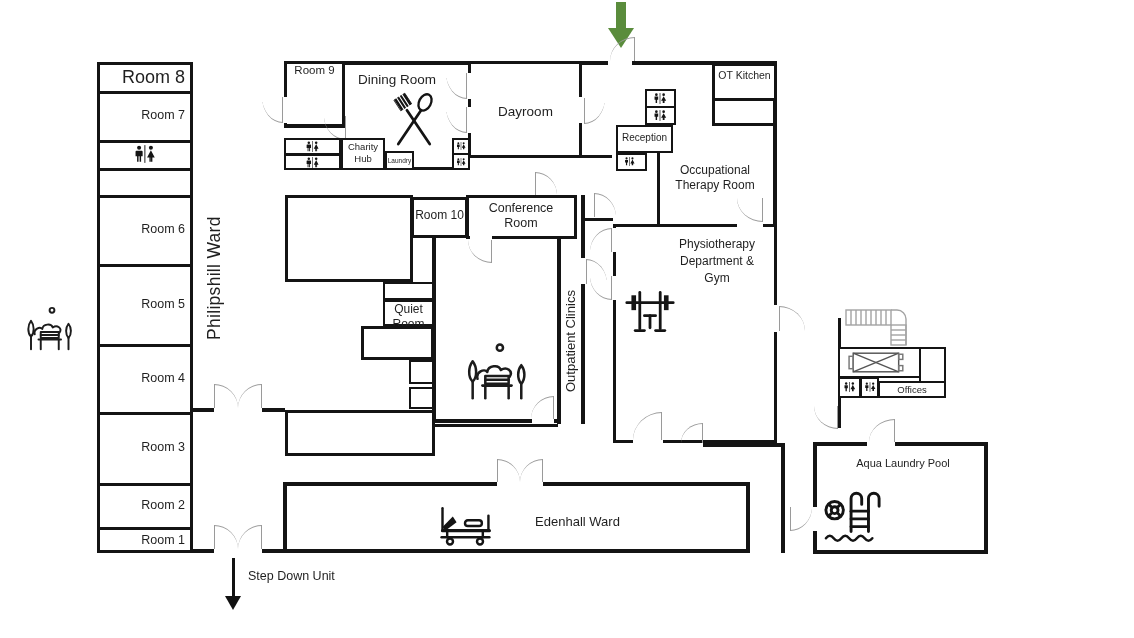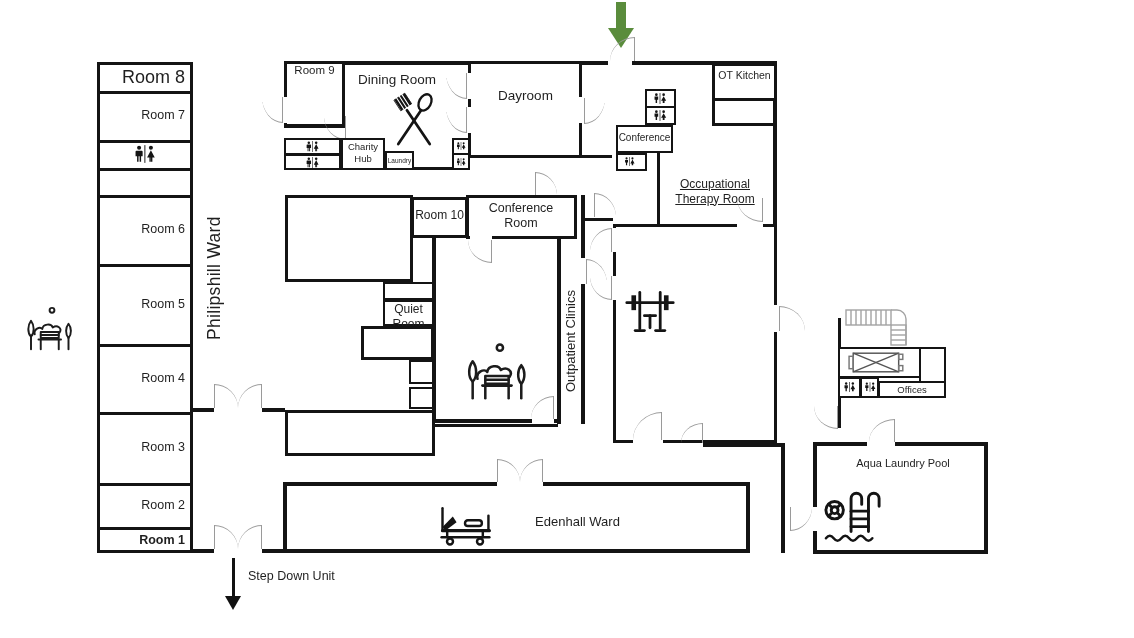--- a/index.html
+++ b/index.html
@@ -47,21 +47,21 @@
   <div class="wall" style="left:99px;top:483px;width:92px;height:3px;"></div>
   <div class="wall" style="left:99px;top:527px;width:92px;height:3px;"></div>
 
   <div class="lbl right" style="left:100px;top:59px;width:85px;font-size:18px;margin-top:8px;">Room 8</div>
   <div class="lbl right" style="left:100px;top:108px;width:85px;font-size:12.5px;">Room 7</div>
   <div class="lbl right" style="left:100px;top:222px;width:85px;font-size:12.5px;">Room 6</div>
   <div class="lbl right" style="left:100px;top:297px;width:85px;font-size:12.5px;">Room 5</div>
   <div class="lbl right" style="left:100px;top:371px;width:85px;font-size:12.5px;">Room 4</div>
   <div class="lbl right" style="left:100px;top:440px;width:85px;font-size:12.5px;">Room 3</div>
   <div class="lbl right" style="left:100px;top:498px;width:85px;font-size:12.5px;">Room 2</div>
-  <div class="lbl right" style="left:100px;top:533px;width:85px;font-size:12.5px;font-weight:bold;">Room 1</div>
+  <div class="lbl right" style="left:100px;top:533px;width:85px;font-size:12.5px;">Room 1</div>
 
   <div class="abs" style="left:132px;top:145px;width:26px;height:18px;">
     <svg viewBox="0 0 44 30" width="26" height="18">
         <g fill="#141414">
       <circle cx="12" cy="4.5" r="3.4"></circle>
           <path d="M7.5 9.5h9a1.5 1.5 0 0 1 1.5 1.5v8h-2.6v9h-2.5v-9h-1.8v9H8.6v-9H6v-8a1.5 1.5 0 0 1 1.5-1.5z"></path>
       <rect x="21" y="0" width="1.6" height="30"></rect>
       <circle cx="32" cy="4.5" r="3.4"></circle>
           <path d="M32 8.5l6.5 12.5h-4v7h-2.3v-7h-.4v7h-2.3v-7h-4z"></path>
     </g>
@@ -181,21 +181,21 @@
       </svg>
   </div>
 
   <div class="room b35" style="left:468px;top:61px;width:114px;height:97px;"></div>
   <div class="gap" style="left:466px;top:73px;width:7px;height:26px;"></div>
   <div class="gap" style="left:466px;top:107px;width:7px;height:26px;"></div>
   <div class="door arc-bl" style="left:446px;top:73px;width:21px;height:26px;"></div>
   <div class="door arc-bl" style="left:446px;top:107px;width:21px;height:26px;"></div>
   <div class="gap" style="left:577px;top:97px;width:7px;height:26px;"></div>
   <div class="door arc-br" style="left:584px;top:98px;width:21px;height:26px;"></div>
-  <div class="lbl" style="left:488px;top:88px;width:75px;font-size:13.5px;">Dayroom</div>
+  <div class="lbl" style="left:488px;top:104px;width:75px;font-size:13.5px;">Dayroom</div>
   <div class="wall" style="left:582px;top:155px;width:30px;height:3px;"></div>
 
   <div class="arrow-shaft" style="left:616px;top:2px;width:10px;height:26px;"></div>
   <div class="arrow-head" style="left:608px;top:28px;"></div>
   <div class="door arc-tl" style="left:610px;top:37px;width:25px;height:24px;"></div>
 
   <div class="room" style="left:712px;top:63px;width:65px;height:38px;"></div>
   <div class="lbl" style="left:716px;top:69px;width:57px;font-size:10.5px;">OT Kitchen</div>
   <div class="wall" style="left:712px;top:100px;width:3px;height:25px;"></div>
   <div class="wall" style="left:712px;top:123px;width:65px;height:3px;"></div>
@@ -218,37 +218,37 @@
         <g fill="#141414">
           <circle cx="12" cy="4.5" r="3.6"></circle>
           <path d="M7 9.5h10v9h-3v9h-4v-9H7z"></path>
           <rect x="21" y="0" width="2" height="30"></rect>
           <circle cx="32" cy="4.5" r="3.6"></circle>
           <path d="M32 8.5l7 13h-4.5v6h-5v-6H25z"></path>
         </g>
       </svg>
   </div>
   <div class="room b25" style="left:616px;top:125px;width:57px;height:28px;"></div>
-  <div class="lbl" style="left:618px;top:132px;width:53px;font-size:10px;">Conference</div>
+  <div class="lbl" style="left:618px;top:132px;width:53px;font-size:10px;">Reception</div>
   <div class="room b2" style="left:616px;top:153px;width:31px;height:18px;"></div>
   <div class="abs" style="left:623px;top:157px;">
     <svg viewBox="0 0 44 30" width="13" height="9">
         <g fill="#141414">
           <circle cx="12" cy="4.5" r="3.6"></circle>
           <path d="M7 9.5h10v9h-3v9h-4v-9H7z"></path>
           <rect x="21" y="0" width="2" height="30"></rect>
           <circle cx="32" cy="4.5" r="3.6"></circle>
           <path d="M32 8.5l7 13h-4.5v6h-5v-6H25z"></path>
         </g>
       </svg>
   </div>
   <div class="door arc-tr" style="left:594px;top:193px;width:22px;height:24px;"></div>
 
   <div class="wall" style="left:657px;top:153px;width:3px;height:71px;"></div>
-  <div class="lbl" style="left:660px;top:177px;width:110px;font-size:12px;text-decoration:underline;">Occupational Therapy Room</div>
+  <div class="lbl" style="left:660px;top:163px;width:110px;font-size:12px;">Occupational Therapy Room</div>
   <div class="door arc-bl" style="left:737px;top:198px;width:26px;height:24px;"></div>
 
   <div class="room" style="left:285px;top:195px;width:128px;height:87px;"></div>
   <div class="room" style="left:411px;top:197px;width:57px;height:41px;"></div>
   <div class="lbl" style="left:413px;top:208px;width:53px;font-size:12px;">Room 10</div>
   <div class="room b35" style="left:466px;top:195px;width:111px;height:44px;"></div>
   <div class="lbl" style="left:481px;top:201px;width:80px;font-size:12.5px;">Conference Room</div>
   <div class="gap" style="left:470px;top:235px;width:22px;height:6px;"></div>
   <div class="door arc-bl" style="left:468px;top:240px;width:24px;height:23px;"></div>
   <div class="door arc-tr" style="left:535px;top:172px;width:22px;height:23px;"></div>
@@ -291,20 +291,21 @@
   <div class="room b35" style="left:613px;top:224px;width:164px;height:219px;"></div>
   <div class="gap" style="left:611px;top:228px;width:7px;height:24px;"></div>
   <div class="gap" style="left:611px;top:276px;width:7px;height:24px;"></div>
   <div class="door arc-tl" style="left:590px;top:228px;width:22px;height:24px;"></div>
   <div class="door arc-bl" style="left:590px;top:276px;width:22px;height:24px;"></div>
   <div class="gap" style="left:737px;top:222px;width:26px;height:6px;"></div>
   <div class="gap" style="left:633px;top:438px;width:30px;height:7px;"></div>
   <div class="door arc-tl" style="left:633px;top:412px;width:29px;height:28px;"></div>
   <div class="gap" style="left:772px;top:305px;width:7px;height:27px;"></div>
   <div class="door arc-tr" style="left:779px;top:306px;width:26px;height:25px;"></div>
+  <div class="lbl" style="left:672px;top:236px;width:90px;font-size:12px;line-height:1.4;">Physiotherapy Department &amp; Gym</div>
   <div class="abs" style="left:624px;top:286px;">
     <svg viewBox="0 0 56 56" width="52" height="52" fill="none" stroke="#141414" stroke-width="3" stroke-linecap="round">
       <line x1="3" y1="18" x2="53" y2="18"></line>
       <rect x="8" y="10" width="5" height="16" fill="#141414" stroke="none"></rect>
       <rect x="43" y="10" width="5" height="16" fill="#141414" stroke="none"></rect>
       <line x1="17" y1="7" x2="17" y2="46"></line>
         <line x1="39" y1="7" x2="39" y2="46"></line>
       <line x1="12" y1="48" x2="22" y2="48"></line>
         <line x1="34" y1="48" x2="44" y2="48"></line>
       <line x1="28" y1="32" x2="28" y2="45"></line>

